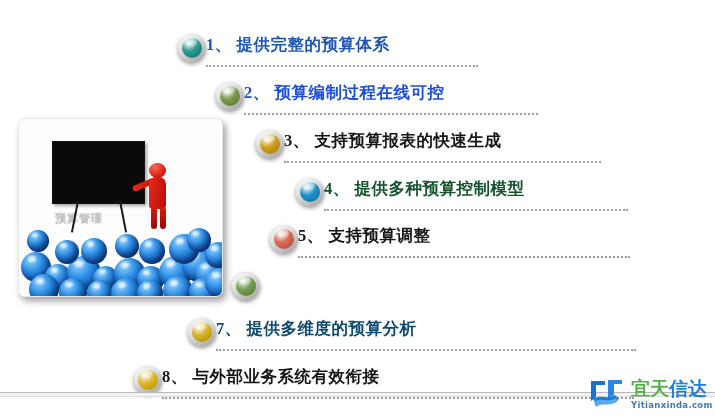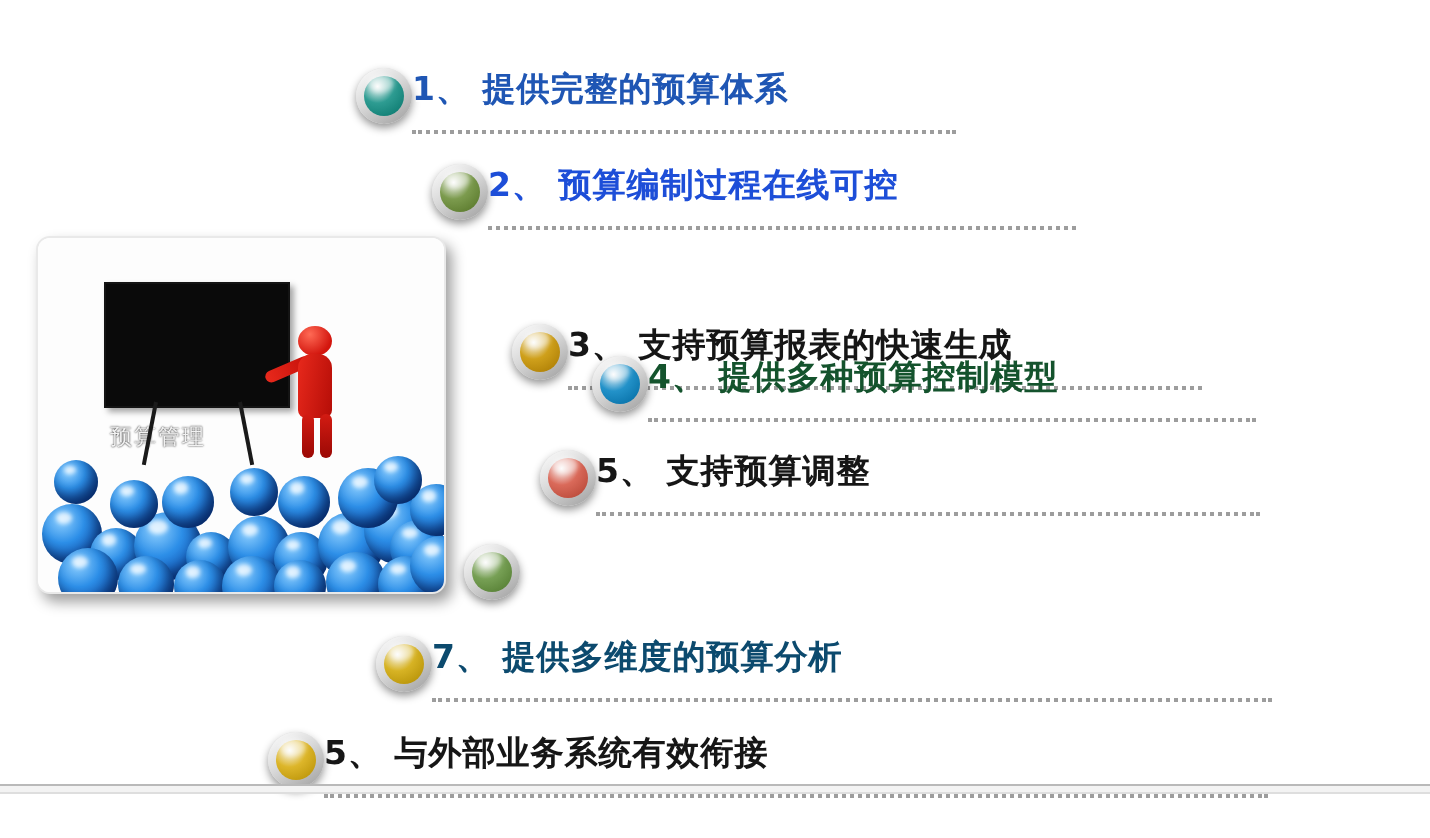--- a/index.html
+++ b/index.html
@@ -75,21 +75,21 @@
   }
   .bullet .core{
     position:absolute;inset:4px;border-radius:50%;
   }
   .bullet .gloss{
     position:absolute;left:20%;top:12%;width:48%;height:32%;border-radius:50%;
     background:rgba(255,255,255,.5);filter:blur(1.3px);
   }
   .rowline{
     position:relative;flex:1 1 auto;height:36px;display:flex;align-items:center;
-    border-bottom:2px dotted #9d9d9d;
+    border-bottom:2px dotted #9d9d9d;font-family:Liberation Serif, serif;
   }
   .rowtext{
     font-size:16.5px;font-weight:bold;white-space:nowrap;
     letter-spacing:.5px;line-height:1;
     padding-bottom:3px;
   }
   .t-blue{color:#1f56b4;text-shadow:0 1px 0 rgba(255,255,255,.6);}
   .t-dark{color:#161616;}
 
   
@@ -163,21 +163,21 @@
       <div class="row" style="left: 216px; top: 76px; width: 322px;">
         <div class="bullet">
           <div class="ring"></div>
           <div class="core" style="background: radial-gradient(circle at 34% 26%, rgba(255, 255, 255, 0.85) 0%, rgb(124, 155, 78) 42%, rgb(82, 113, 36) 100%);"></div>
           <div class="gloss"></div>
         </div>
         <div class="rowline">
           <div class="rowtext t-dark" style="color: #1d4ed8;">2、 预算编制过程在线可控</div>
         </div>
       </div>
-      <div class="row" style="left: 256px; top: 124px; width: 345px; margin-top: 32px;">
+      <div class="row" style="left: 256px; top: 124px; width: 345px;">
         <div class="bullet">
           <div class="ring"></div>
           <div class="core" style="background: radial-gradient(circle at 34% 26%, rgba(255, 255, 255, 0.85) 0%, rgb(207, 160, 27) 42%, rgb(165, 118, 0) 100%);"></div>
           <div class="gloss"></div>
         </div>
         <div class="rowline">
           <div class="rowtext t-dark" style="color: rgb(22, 22, 22);">3、 支持预算报表的快速生成</div>
         </div>
       </div>
       <div class="row" style="left: 296px; top: 172px; width: 332px;">
@@ -217,21 +217,35 @@
           <div class="rowtext t-dark" style="color: #0c4a6e; text-align: center;">7、 提供多维度的预算分析</div>
         </div>
       </div>
       <div class="row" style="left: 134px; top: 360px; width: 500px;">
         <div class="bullet">
           <div class="ring"></div>
           <div class="core" style="background: radial-gradient(circle at 34% 26%, rgba(255, 255, 255, 0.85) 0%, rgb(221, 182, 42) 42%, rgb(179, 140, 0) 100%);"></div>
           <div class="gloss"></div>
         </div>
         <div class="rowline">
-          <div class="rowtext t-dark" style="color: rgb(22, 22, 22);">5、 与外部业务系统有效衔接</div>
+          <div class="rowtext t-dark" style="color: rgb(22, 22, 22);">8、 与外部业务系统有效衔接</div>
         </div>
       </div>
     </div>
 
   <div class="hrule"></div>
 
+  <div class="logo">
+    <div class="logo-mark">
+      <svg viewBox="0 0 40 38" width="40" height="38" aria-hidden="true">
+        <path d="M3 6 L17 6 L17 10 L8 10 L8 22 L3 26 Z" fill="#1b6fd0"></path>
+        <path d="M20 5 L34 5 L34 9 L26 9 L26 20 L20 24 Z" fill="#2f86e0"></path>
+        <path d="M5 24 C12 19, 20 25, 27 20 L31 24 C24 30, 15 25, 9 30 Z" fill="#1b7fd4"></path>
+        <path d="M6 27 C13 22, 21 28, 28 23 L30 26 C23 32, 14 27, 8 32 Z" fill="#5aa9ea"></path>
+      </svg>
+    </div>
+    <div class="logo-text">
+      <div class="logo-cn"><span class="g">宜天</span><span class="b">信达</span></div>
+      <div class="logo-en">Yitianxinda.com</div>
+    </div>
+  </div>
 
 </div>
 
 </body></html>

